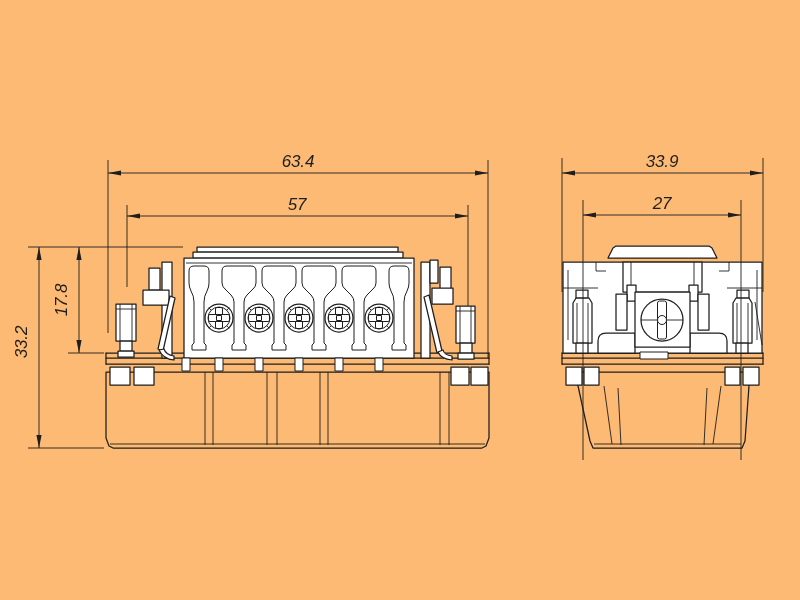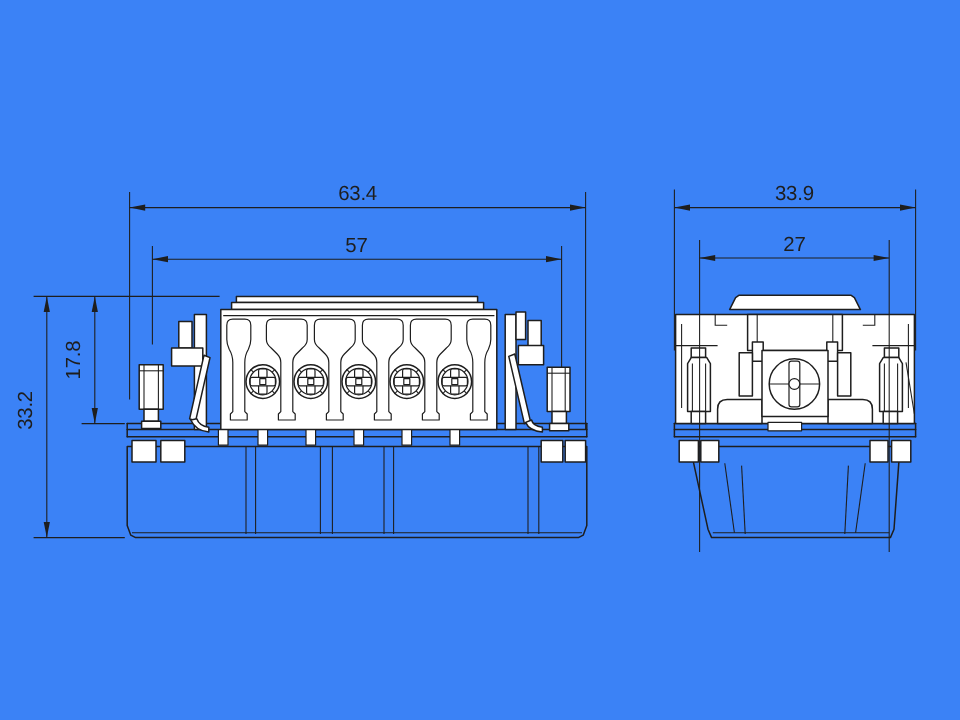--- a/index.html
+++ b/index.html
@@ -1,17 +1,17 @@
 <!DOCTYPE html>
 <html><head>
 <meta charset="utf-8">
 <style>
   html,body{margin:0;padding:0;background:#fff;}
-  .stage{width:800px;height:600px;background:#3b82f6;position:relative;overflow:hidden;
-         font-family:"Liberation Sans",sans-serif;}
+  .stage{width:800px;height:600px;background:#fdba74;position:relative;overflow:hidden;
+         font-family:"Liberation Sans",sans-serif;font-style:italic;}
   svg{display:block;}
   .ol{fill:none;stroke:#1e1e1e;stroke-width:1.25;stroke-linejoin:round;stroke-linecap:round;}
   .wf{fill:#ffffff;stroke:#1e1e1e;stroke-width:1.25;stroke-linejoin:round;}
   .wt{fill:#ffffff;stroke:#1e1e1e;stroke-width:1;stroke-linejoin:round;}
   .tn{fill:none;stroke:#1e1e1e;stroke-width:0.9;}
   .dim{fill:none;stroke:#1e1e1e;stroke-width:0.9;}
   .ah{fill:#1e1e1e;stroke:none;}
   .dtxt{font-family:"Liberation Sans",sans-serif;font-size:17px;fill:#1e1e1e;
         text-anchor:middle;letter-spacing:-0.2px;}
 </style>

